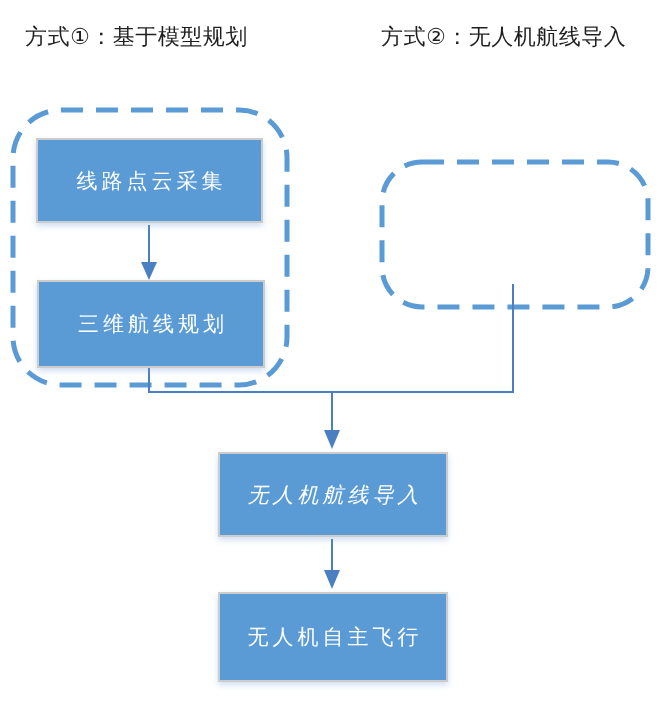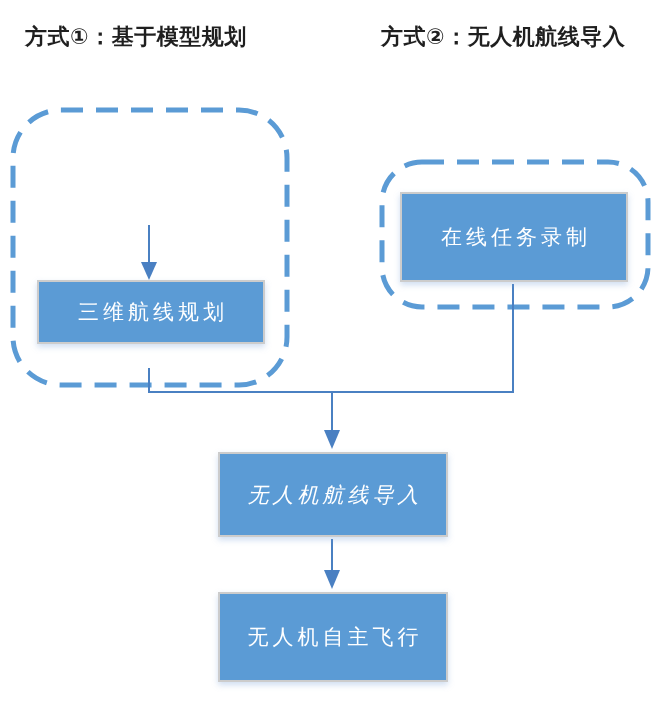--- a/index.html
+++ b/index.html
@@ -19,21 +19,21 @@
     position: relative;
     width: 666px;
     height: 711px;
     background: var(--background);
     overflow: hidden;
   }
 
   .heading {
     position: absolute;
     font-size: 22px;
-    font-weight: 700;
+    font-weight: 400;
     color: var(--heading-text);
     letter-spacing: 0.5px;
     white-space: nowrap;
   }
   .heading-left  { left: 25px;  top: 22px; }
   .heading-right { left: 381px; top: 22px; }
 
   .svg-layer {
     position: absolute;
     left: 0; top: 0;
@@ -61,21 +61,21 @@
     display: flex;
     align-items: center;
     justify-content: center;
     font-size: 21px;
     letter-spacing: 4px;
     text-indent: 4px;
     white-space: nowrap;
     box-shadow: 0 3px 6px rgba(120, 160, 215, 0.35);
   }
   .node-point-cloud   { left: 36px;  top: 138px; width: 227px; height: 85px; }
-  .node-route-3d      { left: 37px;  top: 280px; width: 228px; height: 64px; }
+  .node-route-3d      { left: 37px;  top: 280px; width: 228px; height: 88px; }
   .node-online-record { left: 400px; top: 192px; width: 228px; height: 90px; }
   .node-route-import  { left: 218px; top: 452px; width: 230px; height: 85px; font-style: italic; }
   .node-auto-flight   { left: 218px; top: 592px; width: 230px; height: 90px; }
 </style>
 </head>
 <body>
 
 <div class="canvas">
 
   <div class="heading heading-left">方式①：基于模型规划</div>
@@ -91,28 +91,28 @@
     <polygon points="141,262 157,262 149,280" class="arrowhead"></polygon>
 
     <path d="M149,368 L149,392 L513,392 L513,284" class="connector"></path>
     <path d="M332,392 L332,432" class="connector"></path>
     <polygon points="324,430 340,430 332,449" class="arrowhead"></polygon>
 
     <path d="M332,539 L332,572" class="connector"></path>
     <polygon points="324,570 340,570 332,589" class="arrowhead"></polygon>
   </svg>
 
+  <div class="node node-point-cloud">
+    <span>线路点云采集</span>
+  </div>
 
   <div class="node node-route-3d">
     <span>三维航线规划</span>
   </div>
 
-  <div class="node node-online-record">
-    <span>在线任务录制</span>
-  </div>
 
   <div class="node node-route-import">
     <span>无人机航线导入</span>
   </div>
 
   <div class="node node-auto-flight">
     <span>无人机自主飞行</span>
   </div>
 
 </div>

